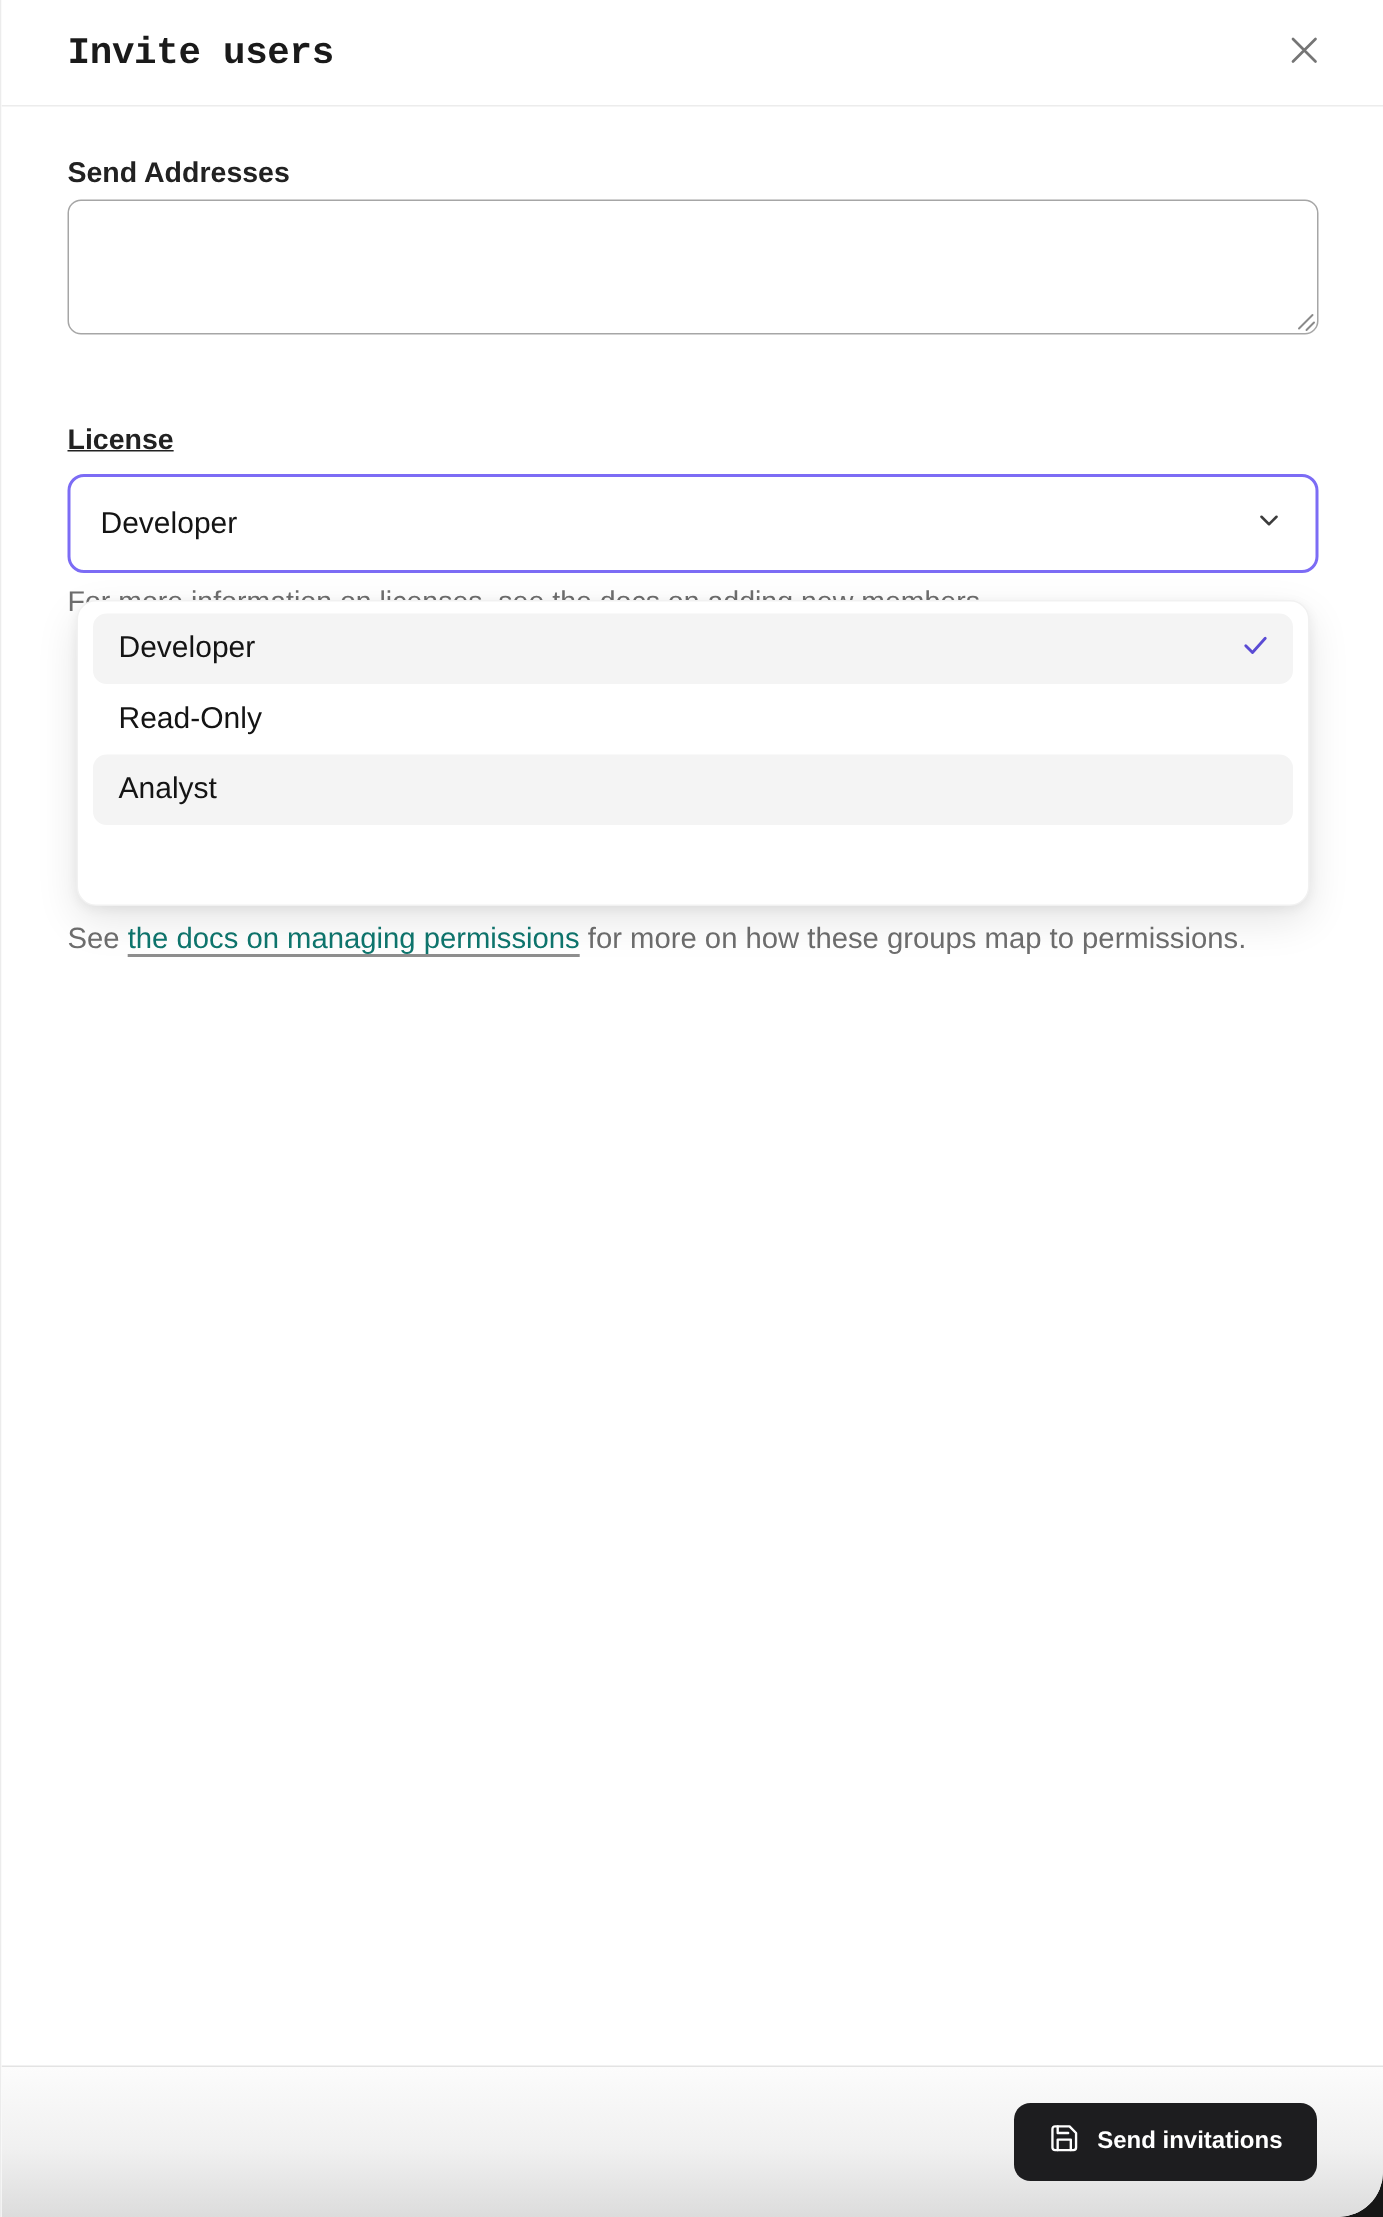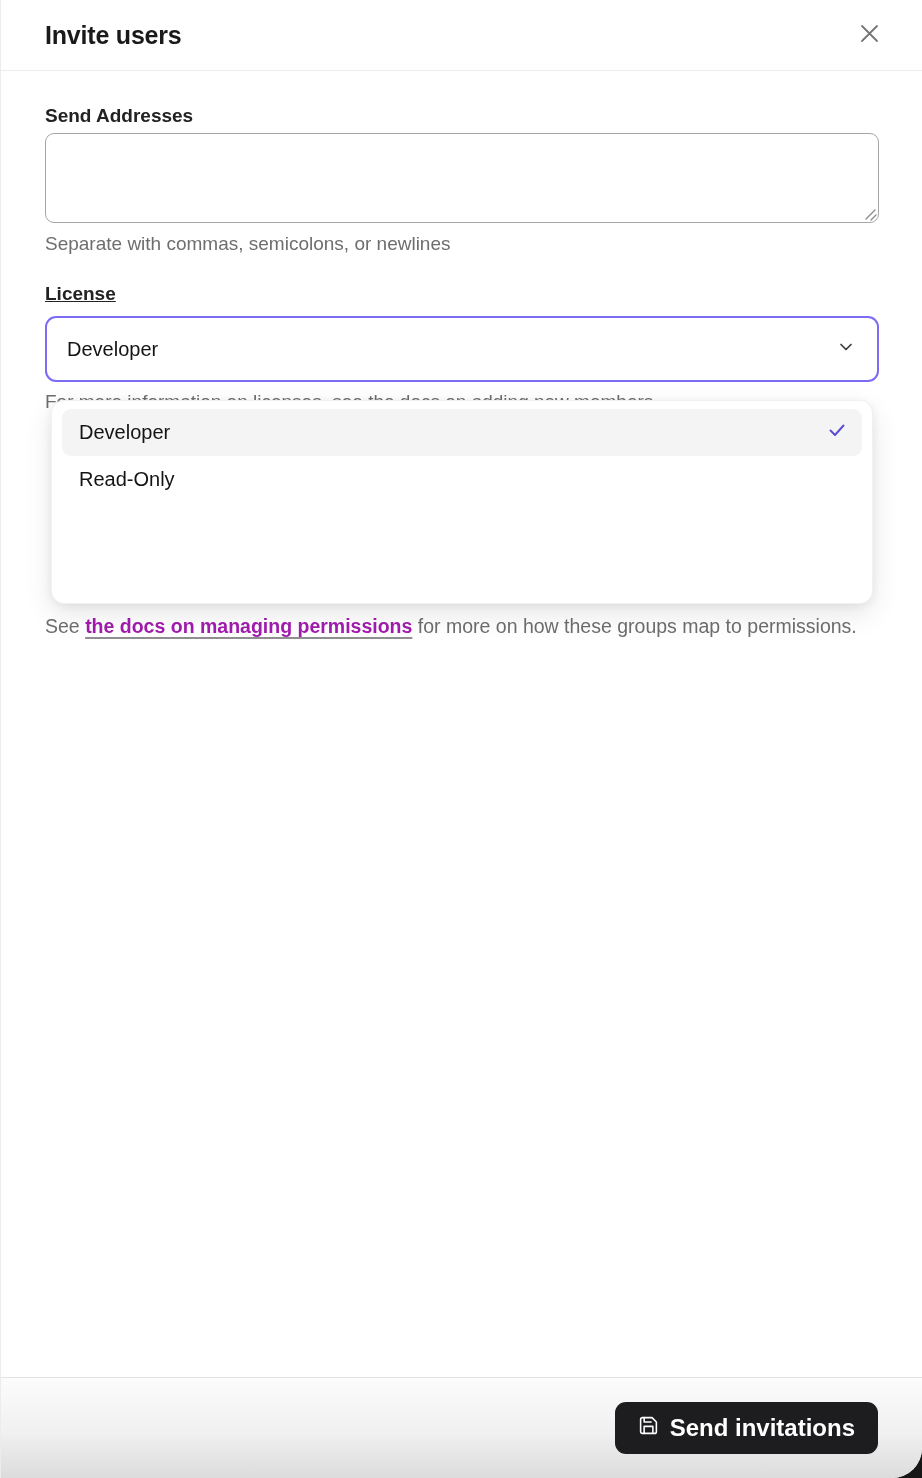--- a/index.html
+++ b/index.html
@@ -20,20 +20,21 @@
   }
   
   .modal-header {
     position: absolute;
     top: 0; left: 0; right: 0;
     height: 71px;
     border-bottom: 1px solid #ececec;
     display: flex;
     align-items: center;
     padding: 0 36px 0 44px;
+    font-family: Liberation Mono, monospace;
   }
   .modal-title {
     font-size: 25px;
     font-weight: 700;
     color: #1a1a1a;
     letter-spacing: -0.2px;
     flex: 1;
   }
   .close-btn {
     width: 34px; height: 34px;
@@ -130,22 +131,22 @@
   
   .docs-note {
     position: absolute;
     left: 44px; top: 612px;
     width: 834px;
     font-size: 19.5px;
     line-height: 29px;
     color: #6e6e6e;
   }
   .docs-link {
-    color: #a21caf;
-    font-weight: 700;
+    color: #0f766e;
+    font-weight: 400;
     text-decoration: underline;
     text-decoration-color: #8f8f8f;
     text-decoration-thickness: 1.5px;
     text-underline-offset: 4px;
     cursor: pointer;
   }
   
   .modal-footer {
     position: absolute;
     left: 0; right: 0; bottom: 0;
@@ -157,21 +158,21 @@
     justify-content: flex-end;
     padding-right: 44px;
   }
   .send-btn {
     height: 52px;
     background: #1d1d1f;
     border: none;
     border-radius: 11px;
     color: #ffffff;
     font-family: "Liberation Sans", sans-serif;
-    font-size: 24px;
+    font-size: 16px;
     font-weight: 600;
     display: flex;
     align-items: center;
     gap: 11px;
     padding: 0 23px;
     cursor: pointer;
   }
 </style>
 </head>
 <body>
@@ -189,21 +190,20 @@
     </button>
   </div>
 
   <div class="field-label label-email">Send Addresses</div>
   <textarea class="email-textarea" placeholder="" style=""></textarea>
   <span class="textarea-grip">
     <svg width="14" height="14" viewBox="0 0 14 14" fill="none">
       <path d="M12 3 L3 12 M13 8 L8 13" stroke="#8a8a8a" stroke-width="1.3" stroke-linecap="round"></path>
     </svg>
   </span>
-  <div class="helper-text">Separate with commas, semicolons, or newlines</div>
 
   <div class="field-label label-license">License</div>
   <div class="license-select">
     <span class="license-select-value">Developer</span>
     <span>
       <svg width="18" height="18" viewBox="0 0 18 18" fill="none">
         <path d="M4 6.5 L9 11.5 L14 6.5" stroke="#3c3c3c" stroke-width="1.7" stroke-linecap="round" stroke-linejoin="round"></path>
       </svg>
     </span>
   </div>
@@ -215,20 +215,23 @@
       <span class="item-label">Developer</span>
       <span>
         <svg width="22" height="22" viewBox="0 0 22 22" fill="none">
           <path d="M4.5 11.5 L9 16 L17.5 6.5" stroke="#5a4bd4" stroke-width="1.9" stroke-linecap="round" stroke-linejoin="round"></path>
         </svg>
       </span>
     </div>
     <div class="dropdown-item">
       <span class="item-label">Read-Only</span>
     </div>
+    <div class="dropdown-item striped">
+      <span class="item-label">Analyst</span>
+    </div>
   </div>
 
   <div class="docs-note"><span>See </span><a class="docs-link">the docs on managing permissions</a><span> for more on how these groups map to permissions.</span></div>
 
   <div class="modal-footer">
     <button class="send-btn">
       <span>
         <svg width="21" height="21" viewBox="0 0 24 24" fill="none">
           <path d="M19 21H5a2 2 0 0 1-2-2V5a2 2 0 0 1 2-2h11l5 5v11a2 2 0 0 1-2 2z" stroke="#ffffff" stroke-width="1.8" stroke-linecap="round" stroke-linejoin="round"></path>
           <path d="M17 21v-8H7v8" stroke="#ffffff" stroke-width="1.8" stroke-linecap="round" stroke-linejoin="round"></path>

